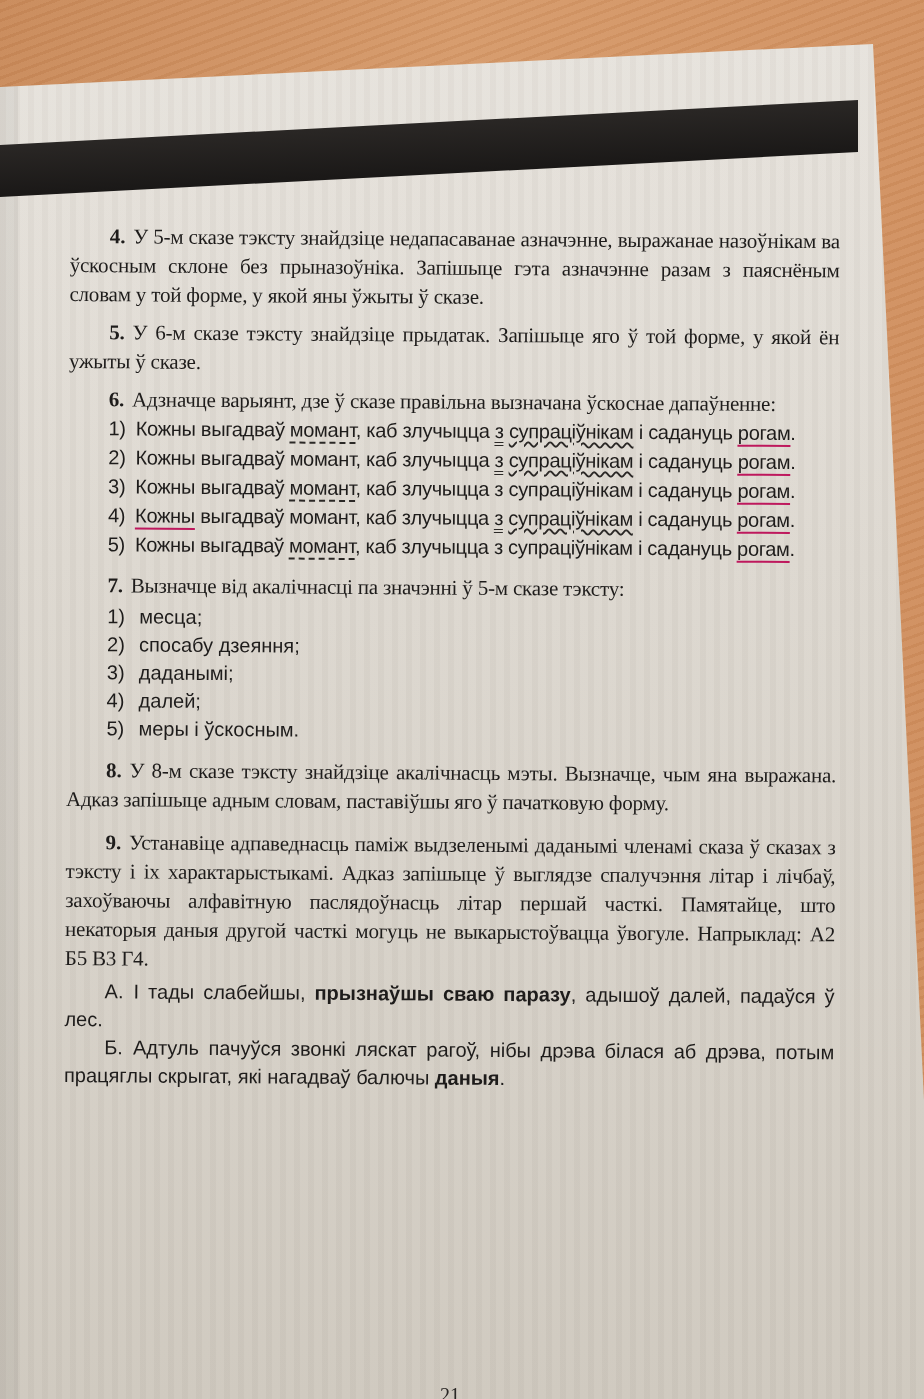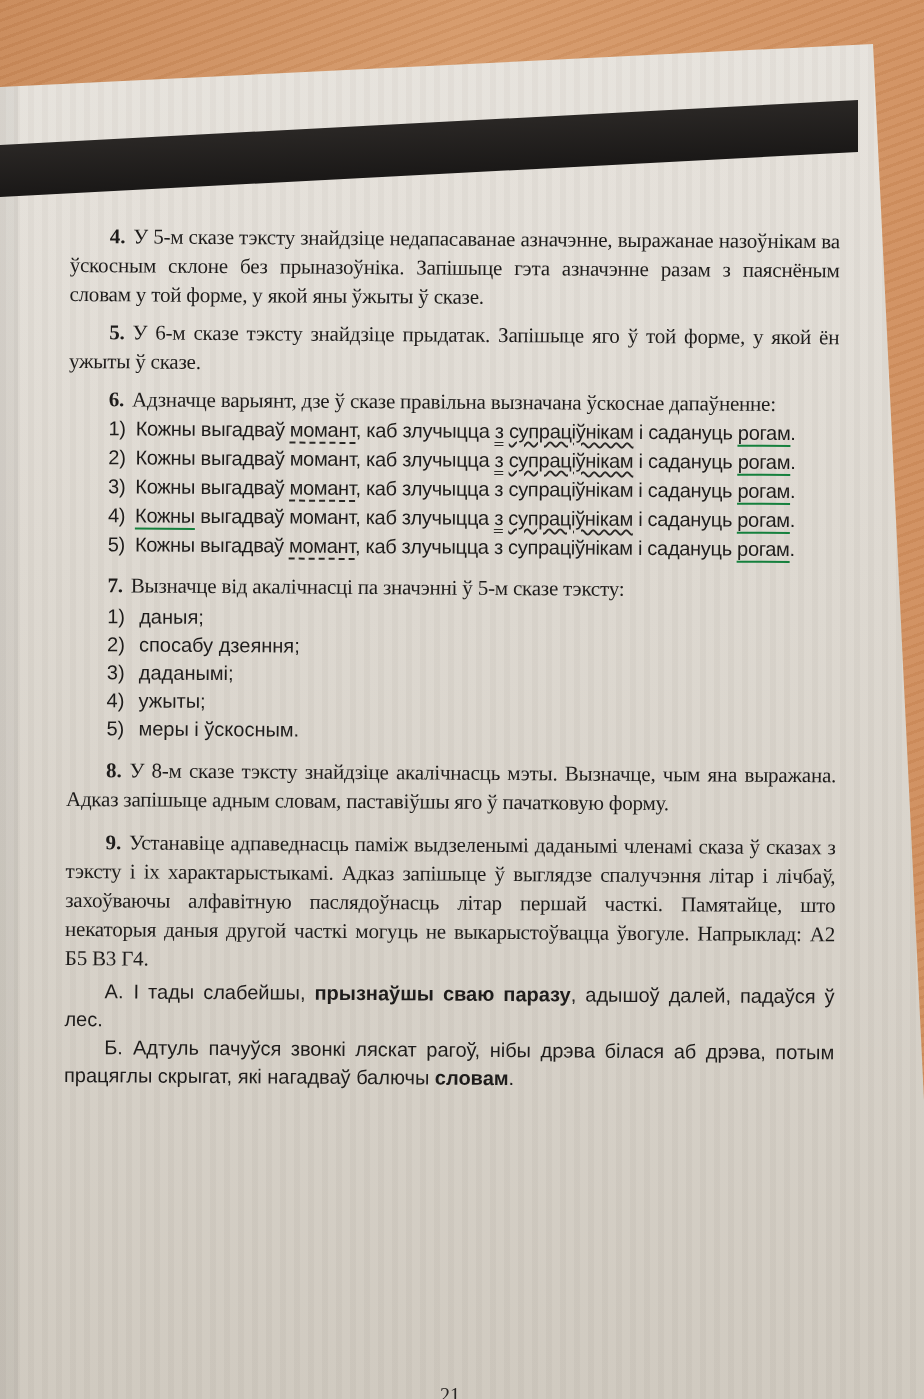--- a/index.html
+++ b/index.html
@@ -35,21 +35,21 @@
   .q { font-size: 21px; line-height: 29px; text-align: justify; margin: 0 0 9px 0; letter-spacing: -0.2px; }
   .q .num { font-weight: bold; margin-left: 40px; margin-right: 8px; }
   .opt {
     font-family: "Liberation Sans", sans-serif; font-size: 20px; line-height: 29px;
     text-align: justify; margin: 0; letter-spacing: -0.3px;
   }
   .opt .onum { margin-left: 40px; margin-right: 10px; }
   .list-opt { font-family: "Liberation Sans", sans-serif; font-size: 20px; line-height: 28px; margin: 0 0 0 40px; }
   .list-opt .onum { display: inline-block; width: 32px; }
   .u-dash { border-bottom: 2px dashed #2b2826; padding-bottom: 1px; }
-  .u-line { border-bottom: 2px solid #15803d; padding-bottom: 1px; }
+  .u-line { border-bottom: 2px solid #be185d; padding-bottom: 1px; }
   .u-double { border-bottom: 4px double #2b2826; padding-bottom: 0px; }
   .u-wave { text-decoration: underline wavy #2b2826; text-underline-offset: 3px; }
   .bold { font-weight: bold; }
   .sub-item { font-family: "Liberation Sans", sans-serif; font-size: 20px; line-height: 28px; text-align: justify; margin: 0; }
   .sub-item .lbl { margin-left: 40px; margin-right: 10px; }
   .page-number { position: absolute; left: 440px; top: 1384px; font-size: 20px; color: #2a2725; }
 </style>
 </head>
 <body>
 
@@ -89,36 +89,36 @@
   </p>
 
   <p class="opt" style="margin-bottom:12px">
     <span class="onum">5)</span><span>Кожны</span><span> выгадваў </span><span class="u-dash">момант</span><span>, каб злучыцца </span><span>з</span><span> </span><span>супрацiўнiкам</span><span> i садануць </span><span class="u-line">рогам</span><span>.</span>
   </p>
 
   <p class="q" style="margin-bottom:2px">
     <span class="num">7.</span><span>Вызначце від акалічнасці па значэнні ў 5-м сказе тэксту:</span>
   </p>
   <div>
-    <p class="list-opt"><span class="onum">1)</span><span>даныя;</span></p>
+    <p class="list-opt"><span class="onum">1)</span><span>месца;</span></p>
     <p class="list-opt"><span class="onum">2)</span><span>спосабу дзеяння;</span></p>
     <p class="list-opt"><span class="onum">3)</span><span>даданымі;</span></p>
-    <p class="list-opt"><span class="onum">4)</span><span>ужыты;</span></p>
+    <p class="list-opt"><span class="onum">4)</span><span>далей;</span></p>
     <p class="list-opt" style="margin-bottom:14px"><span class="onum">5)</span><span>меры і ўскосным.</span></p>
   </div>
 
   <p class="q" style="margin-bottom:14px">
     <span class="num">8.</span><span>У 8-м сказе тэксту знайдзіце акалічнасць мэты. Вызначце, чым яна выражана. Адказ запішыце адным словам, паставіўшы яго ў пачатковую форму.</span>
   </p>
 
   <p class="q" style="margin-bottom:4px">
     <span class="num">9.</span><span>Устанавіце адпаведнасць паміж выдзеленымі даданымі членамі сказа ў сказах з тэксту і іх характарыстыкамі. Адказ запішыце ў выглядзе спалучэння літар і лічбаў, захоўваючы алфавітную паслядоўнасць літар першай часткі. Памятайце, што некаторыя даныя другой часткі могуць не выкарыстоўвацца ўвогуле. Напрыклад: А2 Б5 В3 Г4.</span>
   </p>
 
   <p class="sub-item">
     <span class="lbl">А.</span><span>І тады слабейшы, </span><span class="bold">прызнаўшы сваю паразу</span><span>, адышоў далей, падаўся ў лес.</span>
   </p>
   <p class="sub-item">
-    <span class="lbl">Б.</span><span>Адтуль пачуўся звонкі ляскат рагоў, нібы дрэва білася аб дрэва, потым працяглы скрыгат, які нагадваў балючы </span><span class="bold">словам</span><span>.</span>
+    <span class="lbl">Б.</span><span>Адтуль пачуўся звонкі ляскат рагоў, нібы дрэва білася аб дрэва, потым працяглы скрыгат, які нагадваў балючы </span><span class="bold">даныя</span><span>.</span>
   </p>
 </div>
 
 <div class="page-number">21</div>
 
 </body></html>

